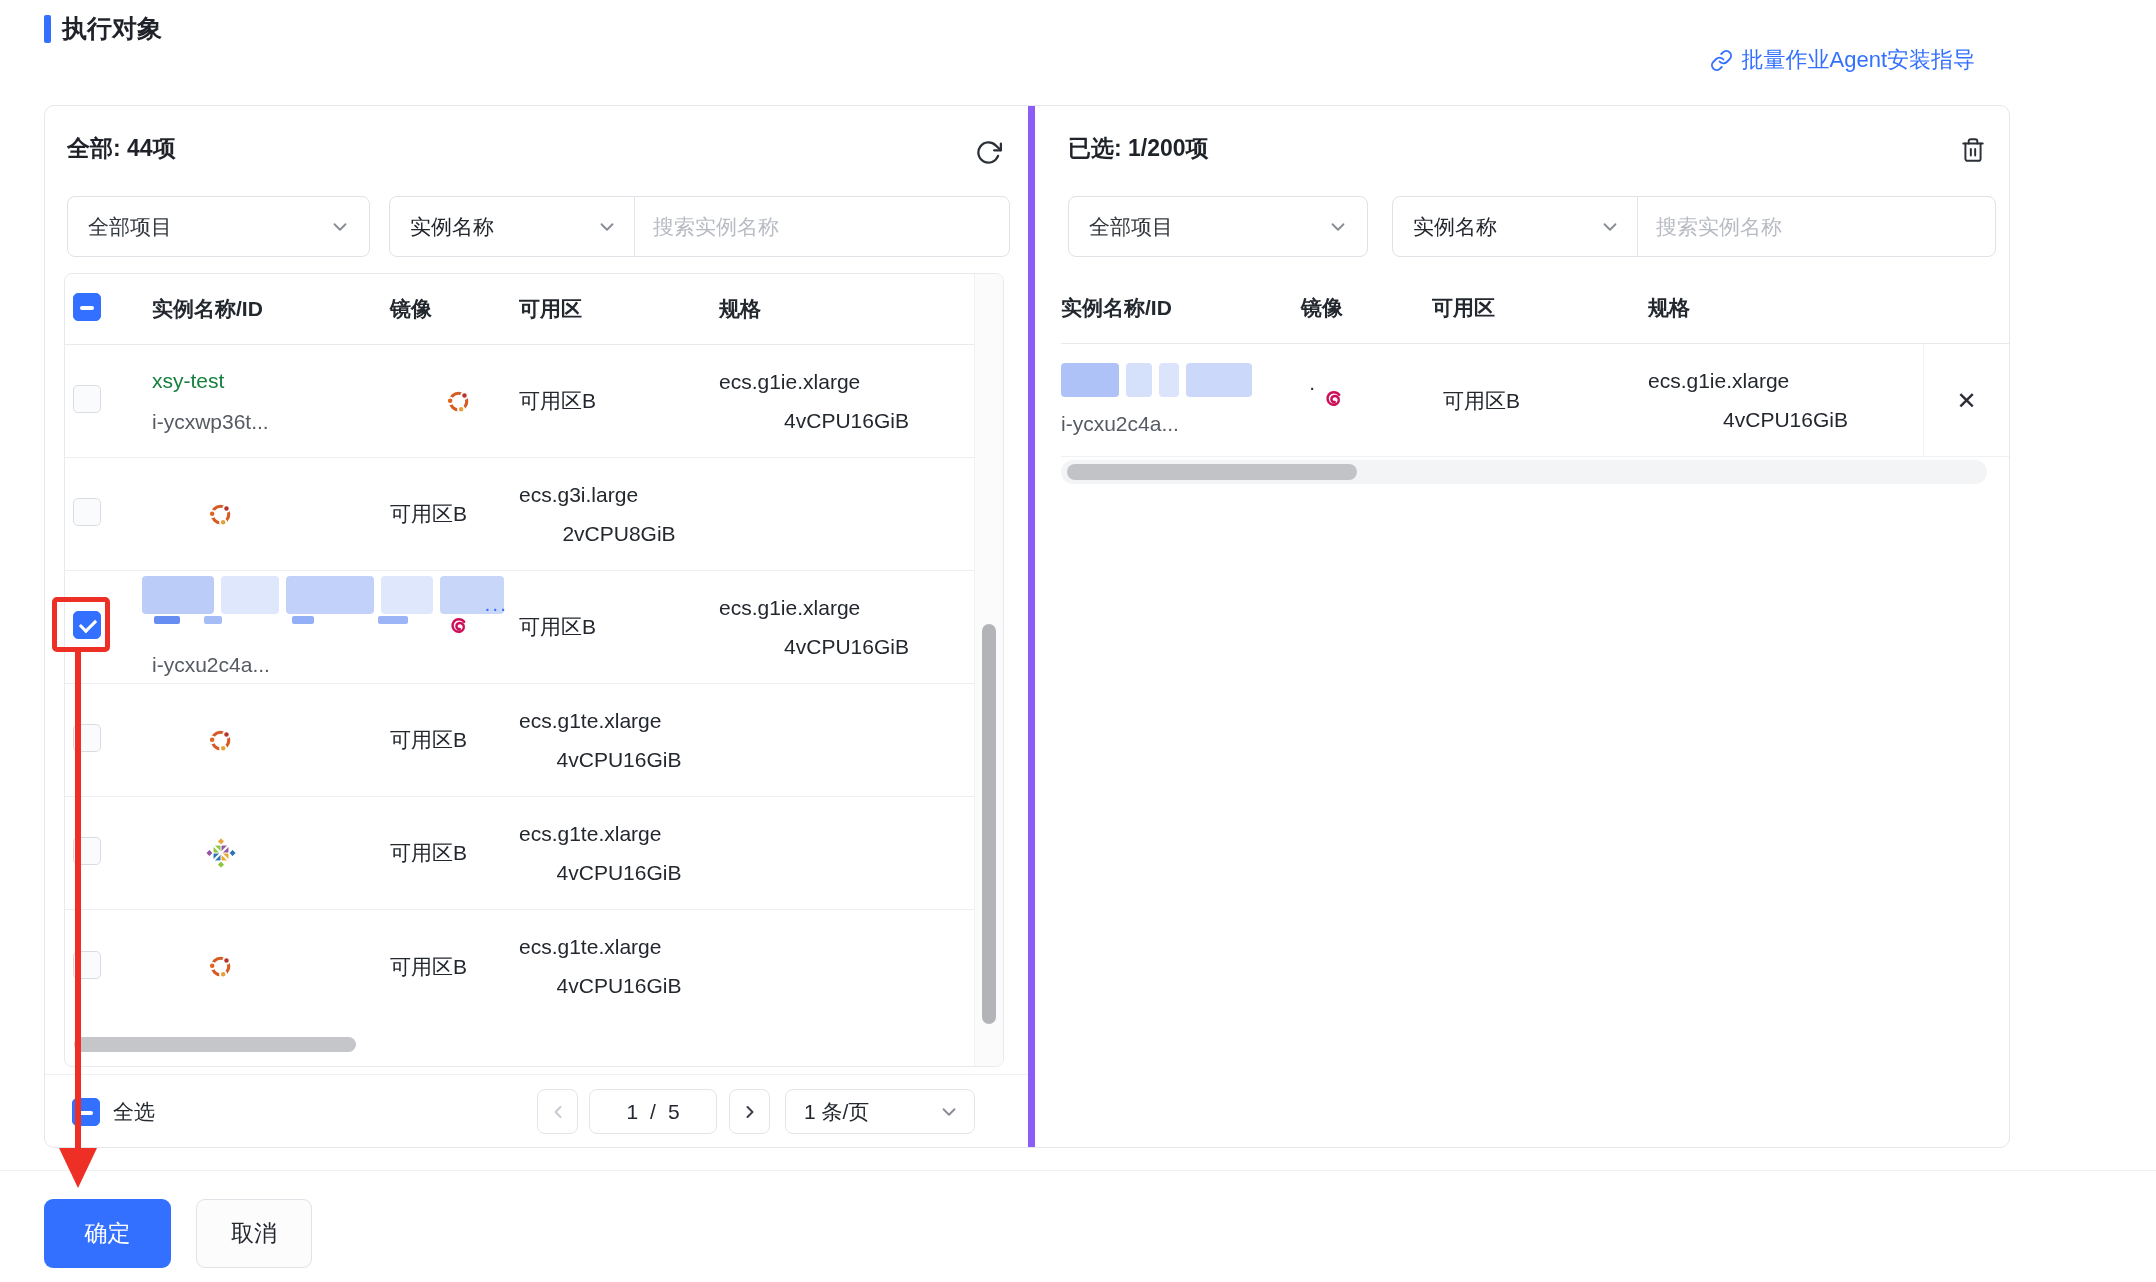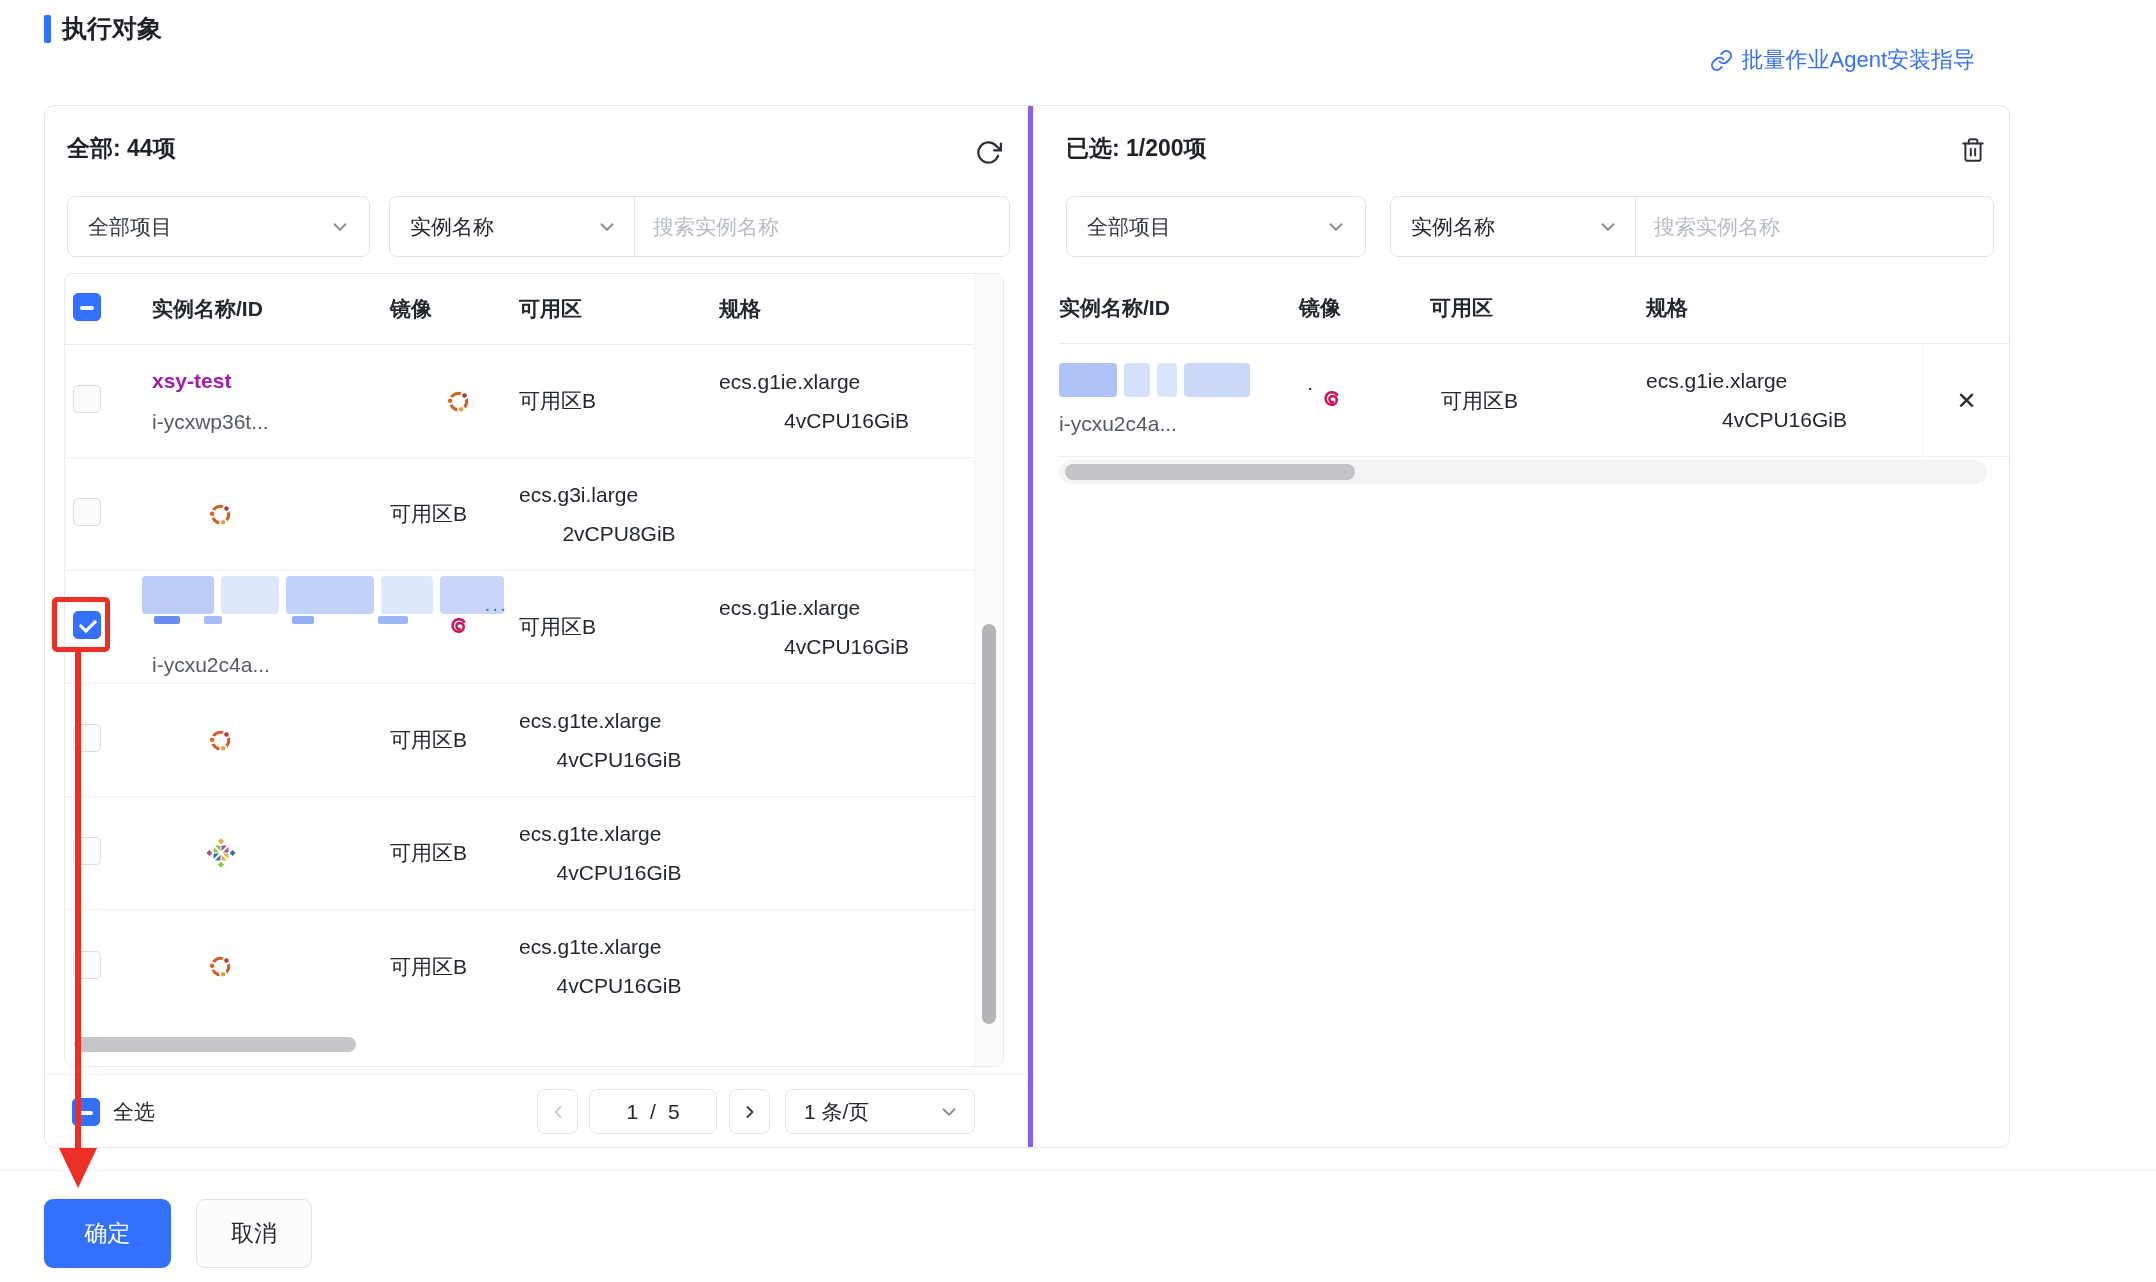--- a/index.html
+++ b/index.html
@@ -10,21 +10,21 @@
   
   .title-accent { left:44px; top:15px; width:7px; height:28px; background:#3370FF; border-radius:2px; }
   .page-title { left:62px; top:10px; font-size:25px; font-weight:bold; line-height:36px; }
   .agent-link { top:45px; right:181px; display:flex; align-items:center; gap:9px; color:#3370FF; font-size:22px; cursor:pointer; }
   .agent-link svg { display:block; }
 
   
   .card { left:44px; top:105px; width:1966px; height:1043px; border:1px solid #e4e7eb; border-radius:10px; background:#fff; }
   .panel { position:absolute; top:0; bottom:0; }
   .panel-left  { left:0; width:983px; }
-  .panel-right { left:983px; right:0; border-left:5px solid #8b5cf6; }
+  .panel-right { left:983px; right:0; border-left:7px solid #8b5cf6; }
 
   .panel-summary { font-size:23px; font-weight:bold; }
   .icon-btn { display:flex; align-items:center; justify-content:center; cursor:pointer; background:none; border:none; }
 
   
   .filter-row { position:absolute; top:90px; height:61px; }
   .select-box { position:absolute; height:61px; border:1px solid #dfe2e7; border-radius:8px; background:#fff;
                 display:flex; align-items:center; justify-content:space-between; padding:0 18px 0 20px; cursor:pointer; }
   .select-box .sel-label { font-size:21px; color:#33383f; }
   .filter-group { position:absolute; height:61px; border:1px solid #dfe2e7; border-radius:8px; background:#fff; display:flex; }
@@ -41,21 +41,21 @@
 
   
   .ltable { position:absolute; left:19px; top:167px; width:940px; height:794px; border:1px solid #e8eaee; border-radius:8px; background:#fff; }
   .lrow, .lhead { display:grid; grid-template-columns:87px 238px 129px 200px 1fr; align-items:center; }
   .lhead { height:71px; border-bottom:1px solid #e8eaee; }
   .lhead .hcell { font-size:21px; font-weight:bold; color:#23272e; }
   .cell-cb { padding-left:8px; }
   .lrow { height:113px; border-bottom:1px solid #edeff2; position:relative; }
   .lrow:last-child { border-bottom:none; }
   .rows-clip { position:absolute; top:71px; left:0; right:29px; height:678px; overflow:hidden; }
-  .name-link { font-size:21px; color:#a21caf; text-decoration:none; cursor:pointer; display:inline-block; line-height:29px;font-weight:bold; }
+  .name-link { font-size:21px; color:#15803d; text-decoration:none; cursor:pointer; display:inline-block; line-height:29px; }
   .inst-id { font-size:21px; color:#565b63; line-height:29px; margin-top:12px; }
   .cell-name { padding-top:0; }
   .cell-icon { padding-left:52px; }
   .cell-icon svg { display:block; }
   .cell-zone { font-size:21px; color:#23272e; }
   .cell-spec { font-size:21px; color:#23272e; line-height:30px; }
   .cell-spec div + div { margin-top:9px;text-align:center; }
 
   
   .blur-wrap { display:none; position:relative; width:372px; height:62px; margin-left:-10px; }

